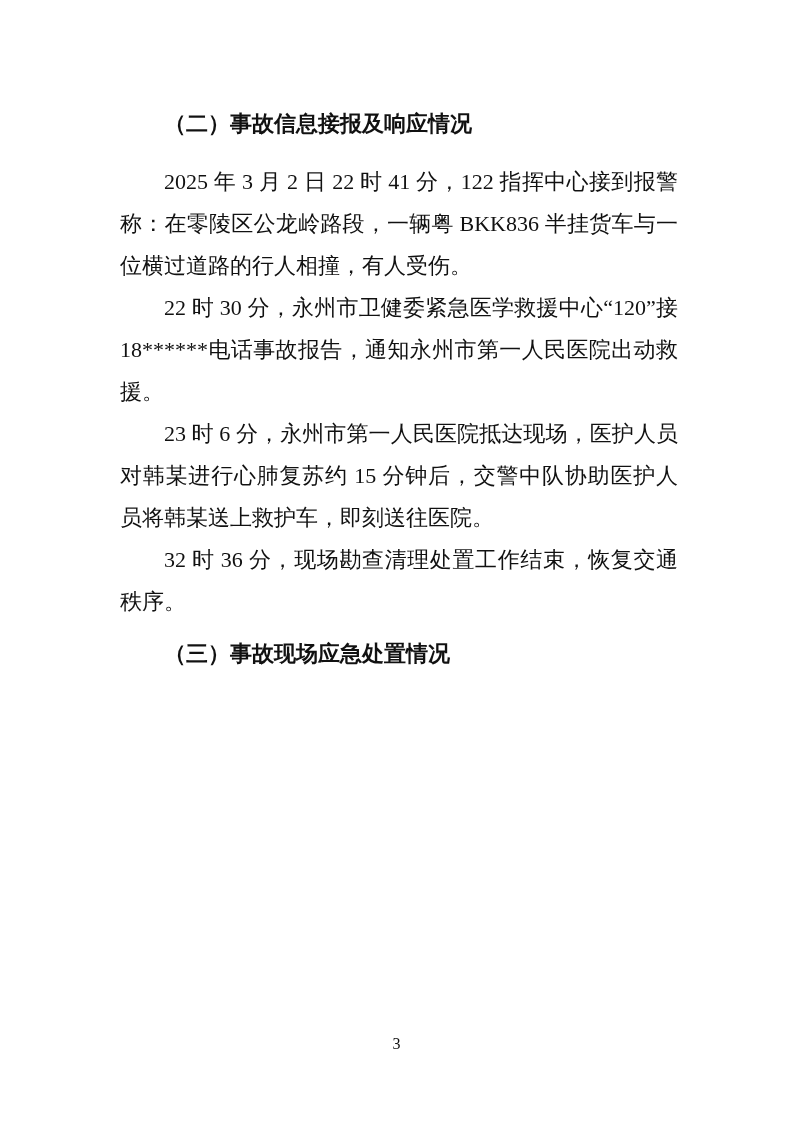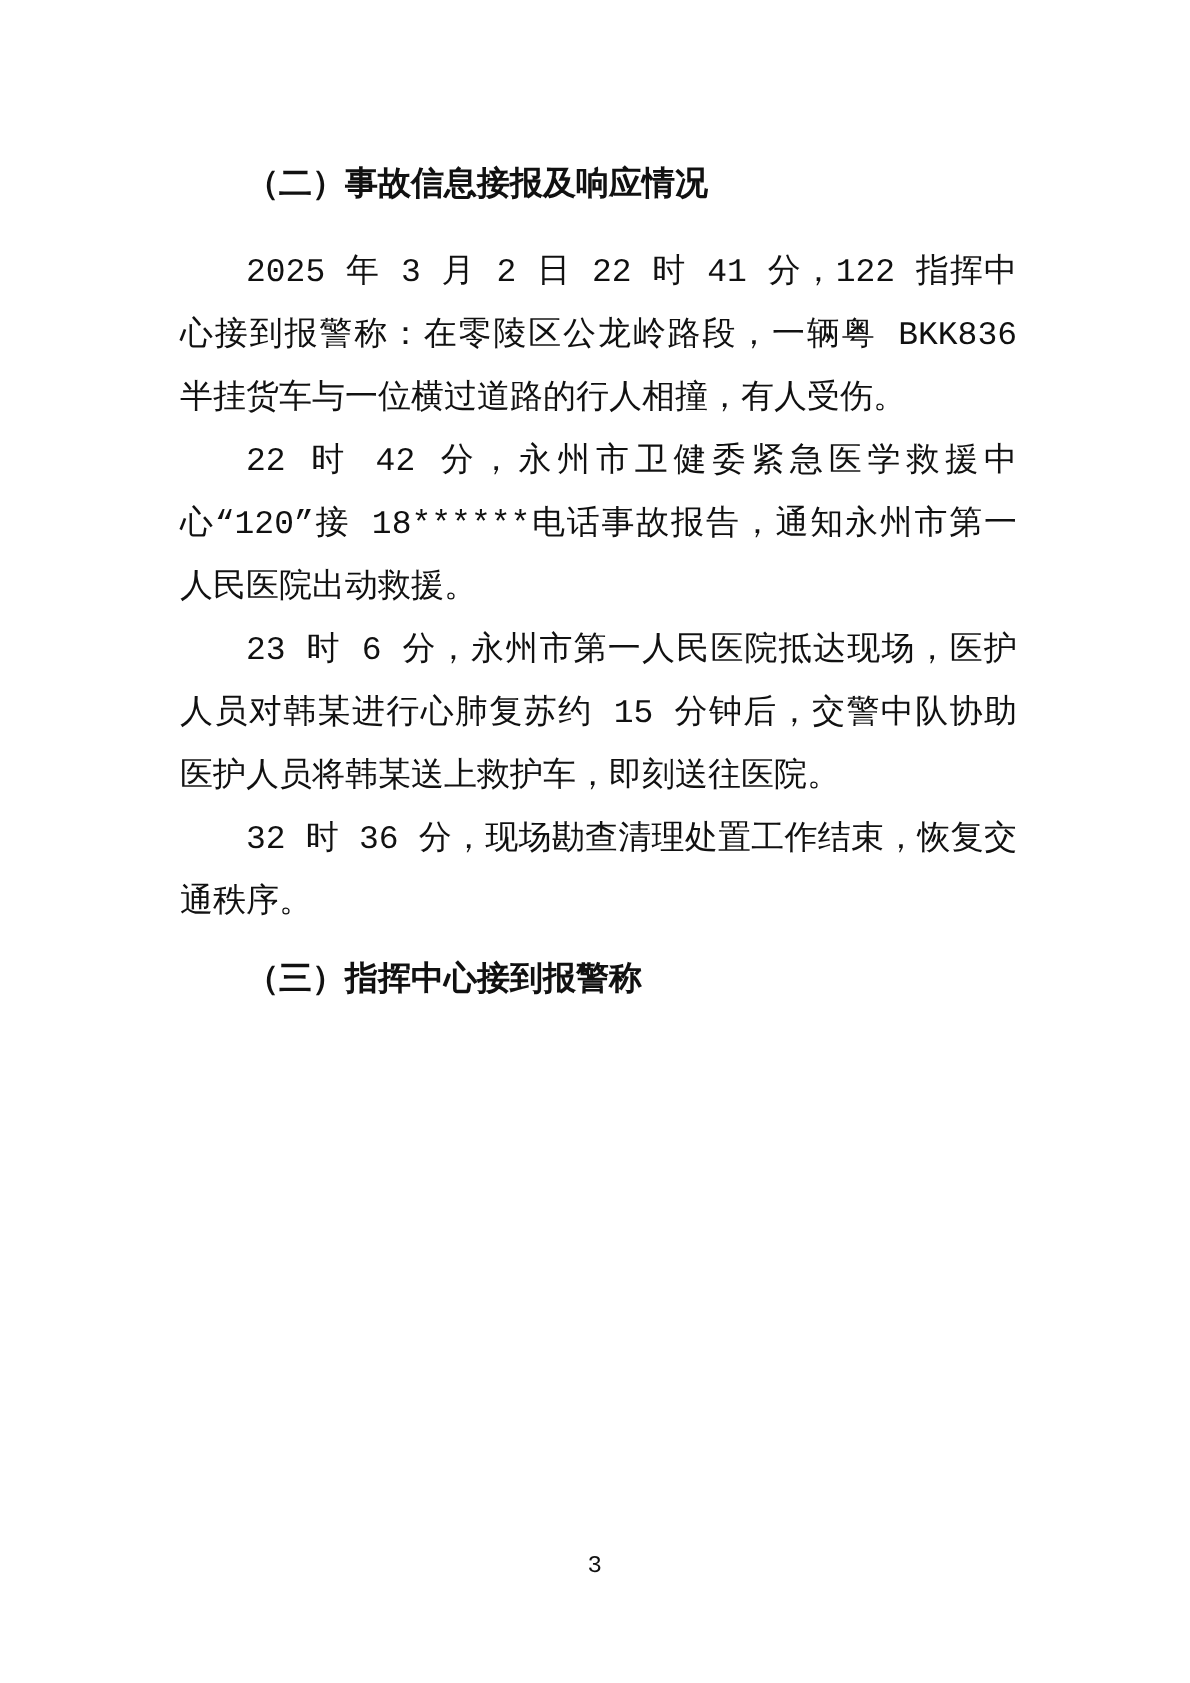--- a/index.html
+++ b/index.html
@@ -12,21 +12,20 @@
     background: #ffffff;
     position: relative;
     font-family: "Liberation Serif", serif;
     color: #111111;
     overflow: hidden;
   }
   .page {
     position: absolute;
     inset: 0;
     background: #ffffff;
-    font-family: Liberation Mono, monospace;
   }
   .doc-body {
     position: absolute;
     left: 120px;
     top: 103px;
     width: 558px;
     font-size: 22px;
     line-height: 42px;
     text-align: justify;
   }
@@ -59,27 +58,27 @@
 </head>
 <body>
 
 <div class="page">
   <div class="doc-body">
 
     <h2 class="doc-heading first">（二）事故信息接报及响应情况</h2>
 
     <p>2025 年 3 月 2 日 22 时 41 分，122 指挥中心接到报警称：在零陵区公龙岭路段，一辆粤 BKK836 半挂货车与一位横过道路的行人相撞，有人受伤。</p>
 
-    <p>22 时 42 分，永州市卫健委紧急医学救援中心“120”接 18******电话事故报告，通知永州市第一人民医院出动救援。</p>
+    <p>22 时 30 分，永州市卫健委紧急医学救援中心“120”接 18******电话事故报告，通知永州市第一人民医院出动救援。</p>
 
 
     <p>23 时 6 分，永州市第一人民医院抵达现场，医护人员对韩某进行心肺复苏约 15 分钟后，交警中队协助医护人员将韩某送上救护车，即刻送往医院。</p>
 
     <p>32 时 36 分，现场勘查清理处置工作结束，恢复交通秩序。</p>
 
 
-    <h2 class="doc-heading">（三）指挥中心接到报警称</h2>
+    <h2 class="doc-heading">（三）事故现场应急处置情况</h2>
 
 
   </div>
 
   <div class="page-number">3</div>
 </div>
 
 </body></html>

